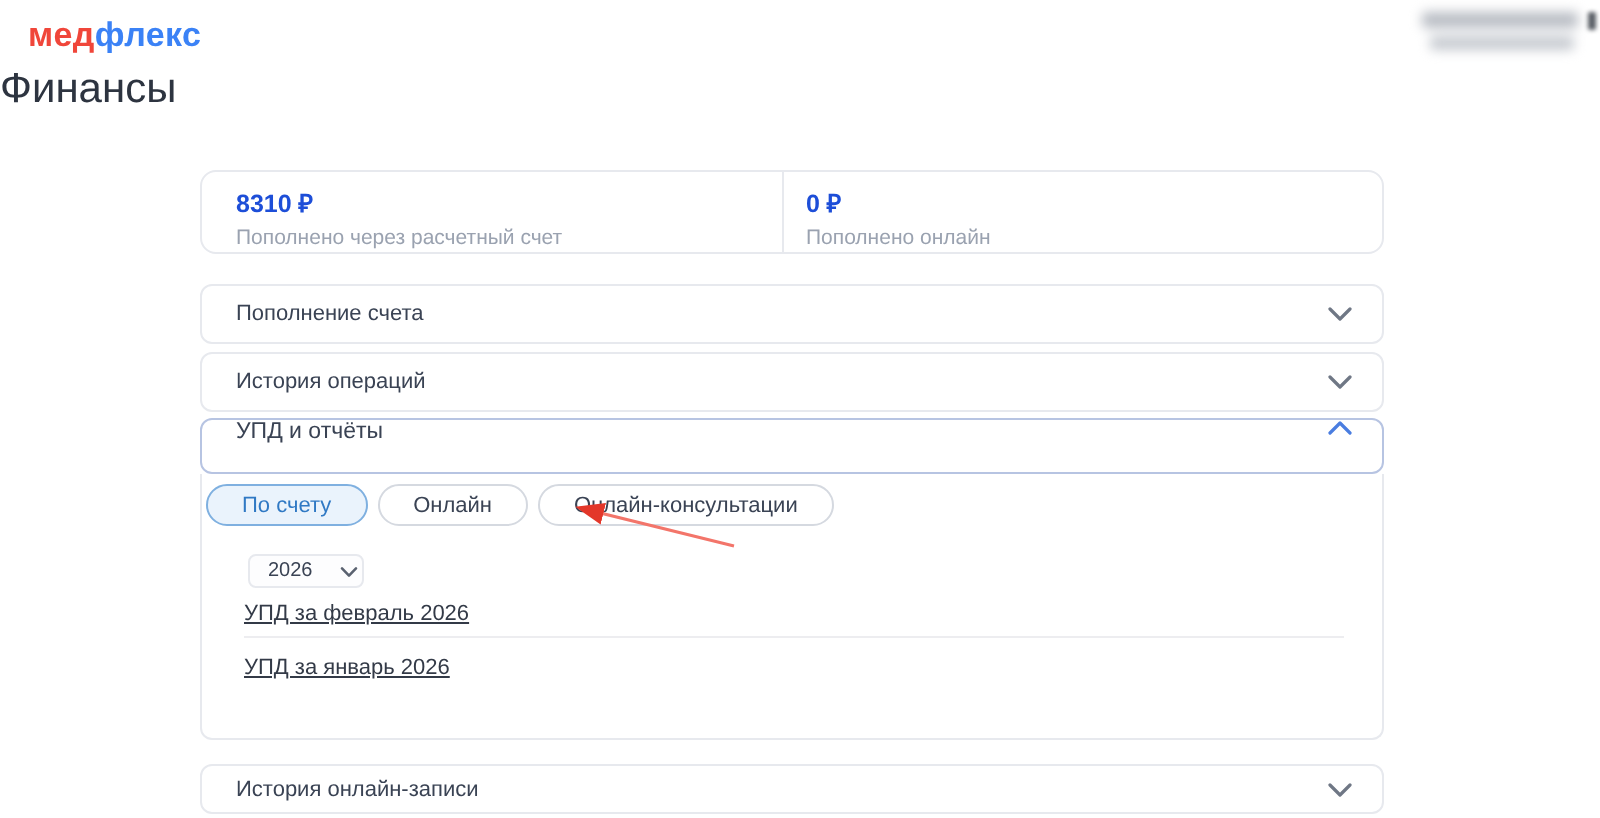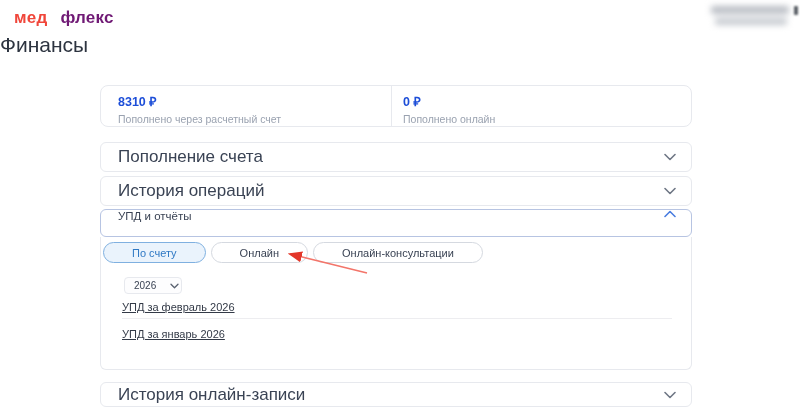--- a/index.html
+++ b/index.html
@@ -15,21 +15,21 @@
   
   .logo {
     position: absolute;
     left: 14px; top: 8px;
     font-size: 17px;
     font-weight: 700;
     letter-spacing: .2px;
     cursor: pointer;
   }
   .logo .med { color: #f0463a; }
-  .logo .flex { color: #701a75; padding-left: 13px; }
+  .logo .flex { color: #3b82f6; }
   .user-redacted {
     position: absolute;
     left: 709px; top: 5px;
     width: 82px; height: 25px;
     filter: blur(3px);
   }
   .user-redacted .bar1 { width: 78px; height: 8px; background: #b9bdc4; border-radius: 2px; margin: 1px 0 4px 2px; }
   .user-redacted .bar2 { width: 72px; height: 7px; background: #c6cad0; border-radius: 2px; margin-left: 6px; }
   .user-mark {
     position: absolute;
@@ -71,21 +71,21 @@
     left: 100px;
     width: 592px; height: 30px;
     border: 1px solid #e7e9ee;
     border-radius: 6px;
     background: #fff;
     display: flex;
     align-items: center;
     padding: 0 15px 0 17px;
     cursor: pointer;
   }
-  .acc-row .acc-label { font-size: 17px; color: #3a4354; flex: 1; }
+  .acc-row .acc-label { font-size: 11px; color: #3a4354; flex: 1; }
   .acc-row.row-topup { top: 142px; }
   .acc-row.row-history { top: 176px; }
   .acc-row.row-online { top: 382px; height: 25px; }
   
   .acc-header-expanded {
     position: absolute;
     left: 100px; top: 209px;
     width: 592px; height: 28px;
     border: 1px solid #b7c4e2;
     border-radius: 6px;
@@ -104,21 +104,21 @@
     border: 1px solid #e7e9ee;
     border-top: none;
     border-radius: 0 0 6px 6px;
     background: #fff;
     z-index: 1;
   }
   
   .chips { position: absolute; left: 103px; top: 242px; display: flex; gap: 5px; z-index: 3; }
   .chip {
     height: 21px;
-    padding: 0 28px;
+    padding: 0 17px;
     border-radius: 11px;
     border: 1px solid #d5d9e0;
     background: #fff;
     font-size: 11px;
     color: #3a4354;
     display: flex;
     align-items: center;
     cursor: pointer;
     white-space: nowrap;
     font-family: "Liberation Sans", sans-serif;

